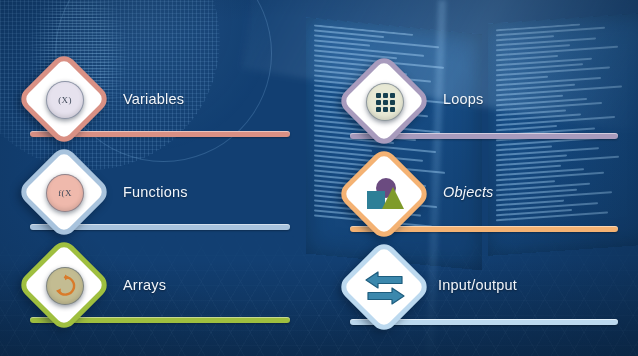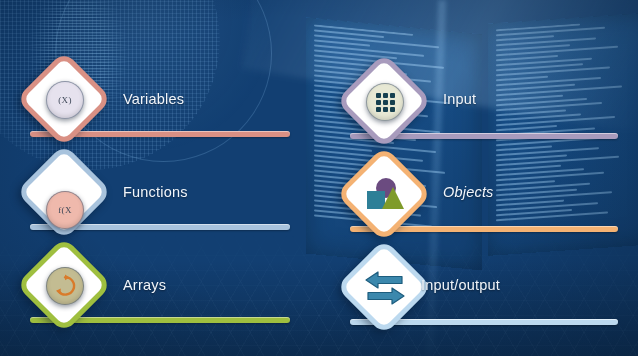--- a/index.html
+++ b/index.html
@@ -348,21 +348,21 @@
       <div class="badge" style="background:#e6e2ee;">
         <span class="badge-text">(X)</span>
       </div>
     </div>
     <div class="label" style="left:123px; top:91px;">Variables</div>
   </div>
 
   <div class="item">
     <div class="rule" style="left:30px; top:224px; width:260px; background:#a8c3dd; box-shadow:0 1px 2px rgba(0,0,0,.3), inset 0 1px 0 rgba(255,255,255,.5);"></div>
     <div class="diamond" style="left:30px; top:158px; border-color:#a8c3dd;"></div>
-    <div class="diamond-inner" style="left:25px; top:170px;">
+    <div class="diamond-inner" style="left:25px; top:153px;">
       <div class="badge" style="background:#efb9ac;">
         <span class="badge-text">f(X</span>
       </div>
     </div>
     <div class="label" style="left:123px; top:184px;">Functions</div>
   </div>
 
   <div class="item">
     <div class="rule" style="left:30px; top:317px; width:260px; background:#9fbf3f; box-shadow:0 1px 2px rgba(0,0,0,.3), inset 0 1px 0 rgba(255,255,255,.42);"></div>
     <div class="diamond" style="left:30px; top:251px; border-color:#9fbf3f;"></div>
@@ -389,21 +389,21 @@
             <i></i>
             <i></i>
             <i></i>
             <i></i>
             <i></i>
             <i></i>
             <i></i>
         </span>
       </div>
     </div>
-    <div class="label" style="left:443px; top:91px;">Input</div>
+    <div class="label" style="left:443px; top:91px;">Loops</div>
   </div>
 
   <div class="item">
     <div class="rule" style="left:350px; top:226px; width:268px; background:#f4b273; box-shadow:0 1px 2px rgba(0,0,0,.3), inset 0 1px 0 rgba(255,255,255,.45);"></div>
     <div class="diamond" style="left:350px; top:160px; border-color:#f4b273;"></div>
     <div class="diamond-inner" style="left:345px; top:155px;">
       <span class="shapes">
         <span class="shp-circle"></span>
         <span class="shp-square"></span>
         <span class="shp-tri"></span>
@@ -416,16 +416,16 @@
     <div class="rule" style="left:350px; top:319px; width:268px; background:#bcd9ef; box-shadow:0 1px 2px rgba(0,0,0,.3), inset 0 1px 0 rgba(255,255,255,.55);"></div>
     <div class="diamond" style="left:350px; top:253px; border-color:#bcd9ef;"></div>
     <div class="diamond-inner" style="left:345px; top:248px;">
       <span class="io">
         <svg width="42" height="34" viewBox="0 0 42 34" aria-hidden="true">
           <path d="M14 1 L14 5.5 L38 5.5 L38 12.5 L14 12.5 L14 17 L2 9 Z" fill="#3b88ad" stroke="#1d5d7e" stroke-width="1.2" stroke-linejoin="round"></path>
           <path d="M28 17 L28 21.5 L4 21.5 L4 28.5 L28 28.5 L28 33 L40 25 Z" fill="#3b88ad" stroke="#1d5d7e" stroke-width="1.2" stroke-linejoin="round"></path>
         </svg>
       </span>
     </div>
-    <div class="label" style="left:421px; top:277px;">Input/output</div>
+    <div class="label" style="left:438px; top:277px;">Input/output</div>
   </div>
 
 </div>
 
 </body></html>

